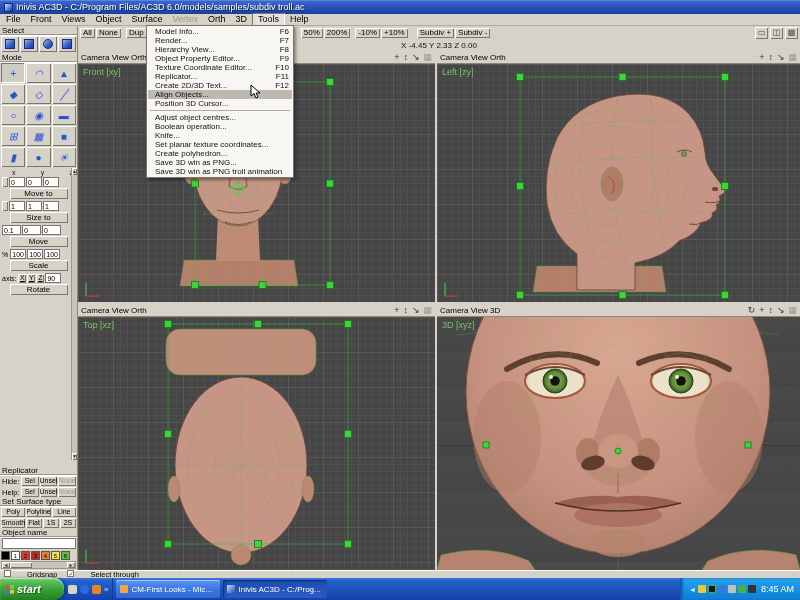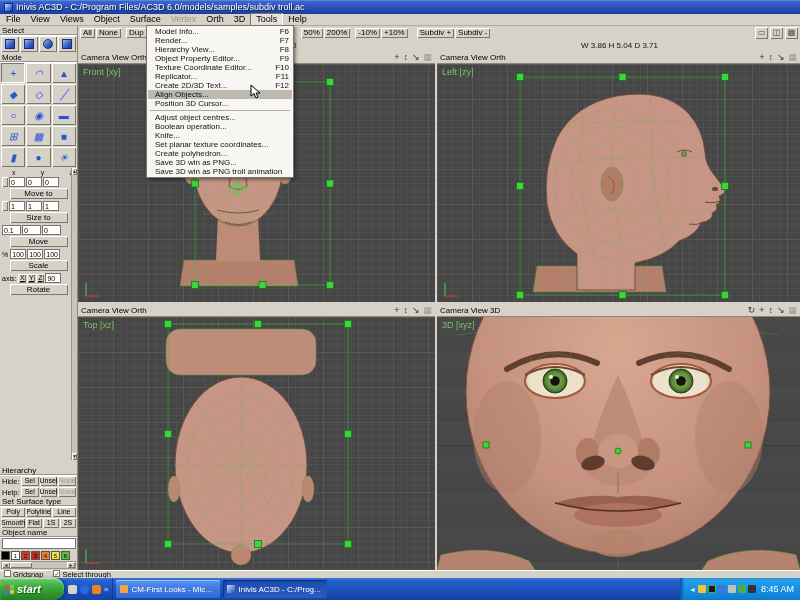--- a/index.html
+++ b/index.html
@@ -99,21 +99,21 @@
   .palette{display:flex;gap:1px;padding:1px 1px 0 1px;align-items:center}
   .swatch{width:9px;height:9px;border:1px solid #555;font-size:6px;line-height:8px;text-align:center;color:#000}
   .hscroll{display:flex;margin:1px 1px 0 1px;height:8px;background:#c8c4ba;border:1px solid #9a968c;align-items:stretch}
   .hscroll .ar{width:8px;font-size:5px;line-height:7px;text-align:center;background:#d6d2c8;
     box-shadow:inset 1px 1px 0 #fff,inset -1px -1px 0 #7a766c;color:#333}
   .hscroll .thumb{width:22px;background:#d6d2c8;box-shadow:inset 1px 1px 0 #fff,inset -1px -1px 0 #7a766c}
 
   
   .bstrip{height:8px;background:#d6d2c8;border-top:1px solid #fff;display:flex;align-items:center;gap:10px;
     padding-left:4px;font-size:7.5px}
-  .chk{display:flex;gap:2px}
+  .chk{display:flex;gap:16px}
   .box{width:7px;height:7px;background:#fff;border:1px solid #7a766c;font-size:6px;line-height:6px;text-align:center;color:#222}
 
   
   .taskbar{height:22px;background:linear-gradient(180deg,#3a77e0 0%,#2562cc 12%,#1b4fb8 60%,#1441a8 100%);
     display:flex;align-items:center;position:relative}
   .start{height:22px;width:64px;flex:none;background:linear-gradient(180deg,#6ecb6e 0%,#3aa83a 45%,#228022 100%);
     border-radius:0 10px 10px 0;color:#fff;font-style:italic;font-weight:bold;font-size:11px;
     display:flex;align-items:center;gap:3px;padding-left:5px;text-shadow:1px 1px 1px #145214;
     box-shadow:inset 0 1px 1px #b8f0b8, 2px 0 3px rgba(0,0,0,.3)}
   .flag{display:grid;grid-template-columns:4px 4px;grid-template-rows:4px 4px;gap:1px;transform:skewY(-6deg)}
@@ -139,21 +139,21 @@
 </head>
 <body>
 
 <div class="titlebar">
   <span class="appicon"></span>
   <span>Inivis AC3D - C:/Program Files/AC3D 6.0/models/samples/subdiv troll.ac</span>
 </div>
 
 <div class="menubar">
   <span class="m-item">File</span>
-  <span class="m-item">View</span>
+  <span class="m-item">Front</span>
   <span class="m-item">Views</span>
   <span class="m-item">Object</span>
   <span class="m-item">Surface</span>
   <span class="m-item dis">Vertex</span>
   <span class="m-item">Orth</span>
   <span class="m-item">3D</span>
   <span class="m-item open">Tools</span>
   <span class="m-item">Help</span>
 </div>
 
@@ -264,21 +264,21 @@
       <input class="fin w" value="90" style="">
     </div>
     <button class="cmd" style="border:none">Rotate</button>
 
     <div class="pscroll">
       <div class="ar">▲</div>
       <div class="ar b">▼</div>
     </div>
 
     <div class="pbottom">
-      <div class="ghead">Hierarchy</div>
+      <div class="ghead">Replicator</div>
       <div class="vrow">
         <span class="vlbl">Hide:</span>
         <span class="vbtn">Sel</span>
         <span class="vbtn">Unsel</span>
         <span class="vbtn dis">None</span>
       </div>
       <div class="vrow">
         <span class="vlbl">Help:</span>
         <span class="vbtn">Sel</span>
         <span class="vbtn">Unsel</span>
@@ -337,21 +337,20 @@
       <span class="tbtn">Subdiv -</span>
       <span class="winbtns">
         <span class="wbtn">▭</span>
         <span class="wbtn">◫</span>
         <span class="wbtn">▦</span>
       </span>
     </div>
 
     <div class="coords">
       <span>X -4.45 Y 2.33 Z 0.00</span>
-      <span>W 3.86 H 5.04 D 3.71</span>
     </div>
 
     <div class="vpgrid">
 
       <div class="vp">
         <div class="vphead">
           <span>Camera View Orth</span>
           <span class="vpicons">
             <span>+</span>
             <span>↕</span>

